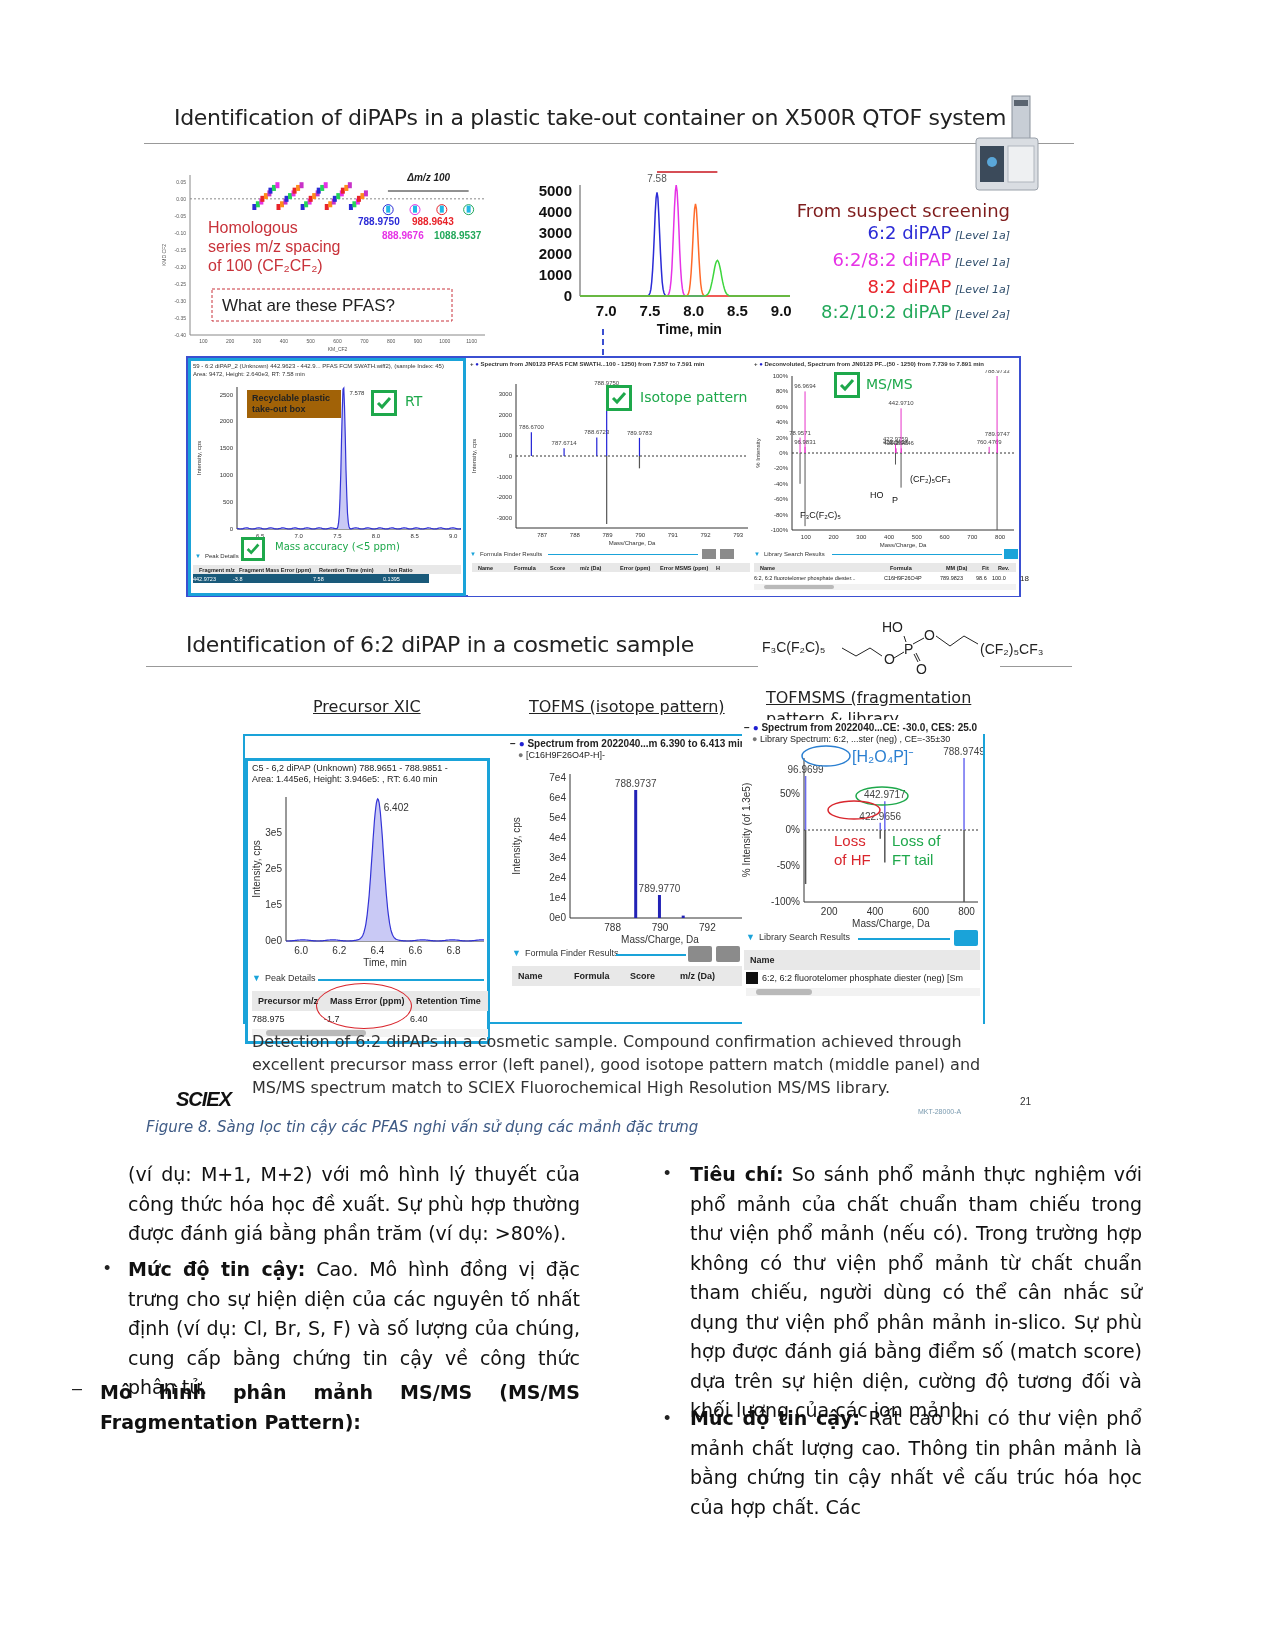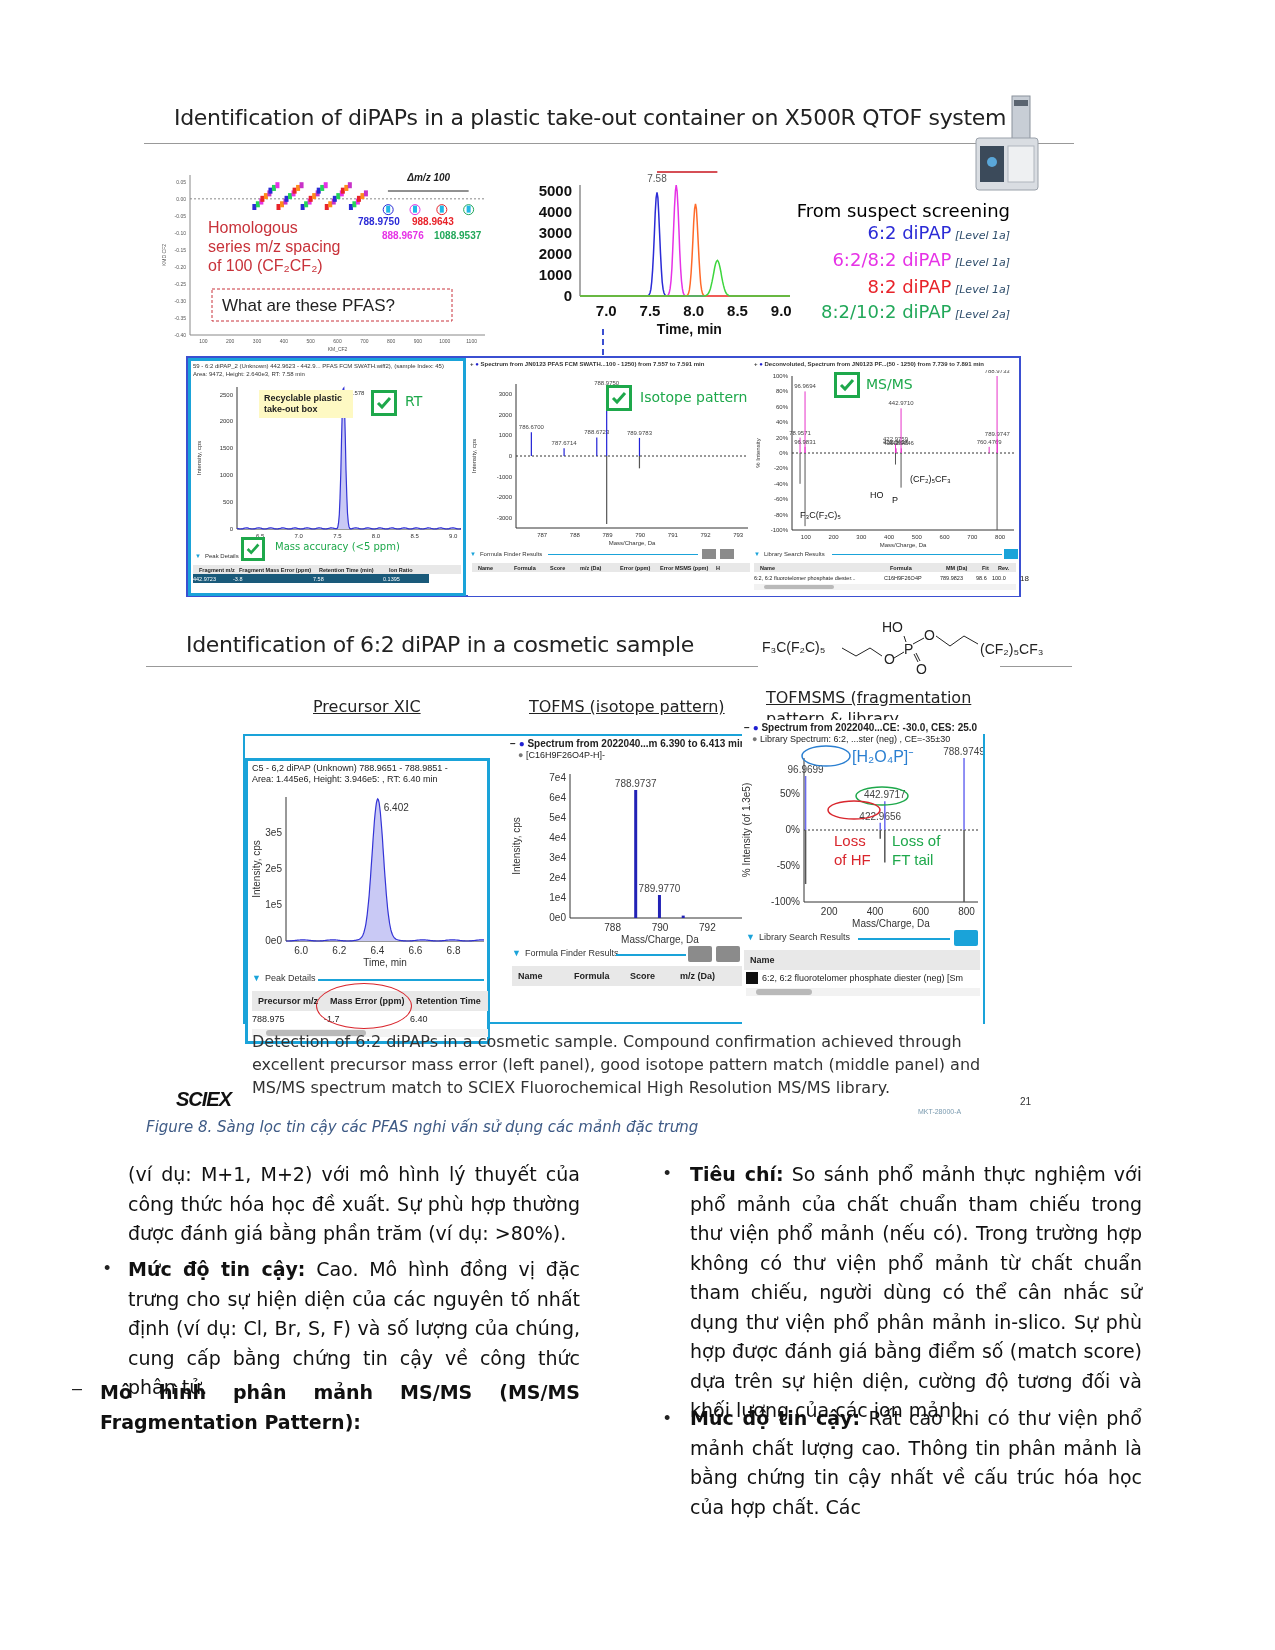--- a/index.html
+++ b/index.html
@@ -148,21 +148,21 @@
     <text x="189.37500000000003" y="174" font-size="14" font-weight="bold" text-anchor="middle" fill="#111">Time, min</text>
     <path d="M80.0 136.0L80.9 136.0L81.7 136.0L82.6 136.0L83.5 136.0L84.4 136.0L85.2 136.0L86.1 136.0L87.0 136.0L87.9 136.0L88.7 136.0L89.6 136.0L90.5 136.0L91.4 136.0L92.2 136.0L93.1 136.0L94.0 136.0L94.9 136.0L95.7 136.0L96.6 136.0L97.5 136.0L98.4 136.0L99.2 136.0L100.1 136.0L101.0 136.0L101.9 136.0L102.7 136.0L103.6 136.0L104.5 136.0L105.4 136.0L106.2 136.0L107.1 136.0L108.0 136.0L108.9 136.0L109.7 136.0L110.6 136.0L111.5 136.0L112.4 136.0L113.2 136.0L114.1 136.0L115.0 136.0L115.9 136.0L116.7 136.0L117.6 136.0L118.5 136.0L119.4 136.0L120.2 136.0L121.1 136.0L122.0 136.0L122.9 136.0L123.7 136.0L124.6 136.0L125.5 136.0L126.4 136.0L127.2 136.0L128.1 136.0L129.0 136.0L129.9 136.0L130.7 136.0L131.6 136.0L132.5 136.0L133.4 136.0L134.2 136.0L135.1 136.0L136.0 136.0L136.9 136.0L137.7 136.0L138.6 136.0L139.5 136.0L140.4 136.0L141.2 136.0L142.1 136.0L143.0 136.0L143.9 136.0L144.7 136.0L145.6 136.0L146.5 136.0L147.4 135.9L148.2 135.6L149.1 134.8L150.0 133.0L150.9 129.2L151.7 122.0L152.6 110.1L153.5 93.4L154.4 73.1L155.2 53.0L156.1 37.9L157.0 32.3L157.9 37.9L158.7 53.0L159.6 73.1L160.5 93.4L161.4 110.1L162.2 122.0L163.1 129.2L164.0 133.0L164.9 134.8L165.7 135.6L166.6 135.9L167.5 136.0L168.4 136.0L169.2 136.0L170.1 136.0L171.0 136.0L171.9 136.0L172.7 136.0L173.6 136.0L174.5 136.0L175.4 136.0L176.2 136.0L177.1 136.0L178.0 136.0L178.9 136.0L179.7 136.0L180.6 136.0L181.5 136.0L182.4 136.0L183.2 136.0L184.1 136.0L185.0 136.0L185.9 136.0L186.7 136.0L187.6 136.0L188.5 136.0L189.4 136.0L190.2 136.0L191.1 136.0L192.0 136.0L192.9 136.0L193.7 136.0L194.6 136.0L195.5 136.0L196.4 136.0L197.2 136.0L198.1 136.0L199.0 136.0L199.9 136.0L200.7 136.0L201.6 136.0L202.5 136.0L203.4 136.0L204.2 136.0L205.1 136.0L206.0 136.0L206.9 136.0L207.7 136.0L208.6 136.0L209.5 136.0L210.4 136.0L211.2 136.0L212.1 136.0L213.0 136.0L213.9 136.0L214.7 136.0L215.6 136.0L216.5 136.0L217.4 136.0L218.2 136.0L219.1 136.0L220.0 136.0L220.9 136.0L221.7 136.0L222.6 136.0L223.5 136.0L224.4 136.0L225.2 136.0L226.1 136.0L227.0 136.0L227.9 136.0L228.7 136.0L229.6 136.0L230.5 136.0L231.4 136.0L232.2 136.0L233.1 136.0L234.0 136.0L234.9 136.0L235.7 136.0L236.6 136.0L237.5 136.0L238.4 136.0L239.2 136.0L240.1 136.0L241.0 136.0L241.9 136.0L242.7 136.0L243.6 136.0L244.5 136.0L245.4 136.0L246.2 136.0L247.1 136.0L248.0 136.0L248.9 136.0L249.7 136.0L250.6 136.0L251.5 136.0L252.4 136.0L253.2 136.0L254.1 136.0L255.0 136.0L255.9 136.0L256.7 136.0L257.6 136.0L258.5 136.0L259.4 136.0L260.2 136.0L261.1 136.0L262.0 136.0L262.9 136.0L263.7 136.0L264.6 136.0L265.5 136.0L266.4 136.0L267.2 136.0L268.1 136.0L269.0 136.0L269.9 136.0L270.7 136.0L271.6 136.0L272.5 136.0L273.4 136.0L274.2 136.0L275.1 136.0L276.0 136.0L276.9 136.0L277.7 136.0L278.6 136.0L279.5 136.0L280.4 136.0L281.2 136.0L282.1 136.0L283.0 136.0L283.9 136.0L284.7 136.0L285.6 136.0L286.5 136.0L287.4 136.0L288.2 136.0L289.1 136.0L290.0 136.0" stroke="#2b2bd6" fill="none" stroke-width="1.5"></path>
     <path d="M80.0 136.0L80.9 136.0L81.7 136.0L82.6 136.0L83.5 136.0L84.4 136.0L85.2 136.0L86.1 136.0L87.0 136.0L87.9 136.0L88.7 136.0L89.6 136.0L90.5 136.0L91.4 136.0L92.2 136.0L93.1 136.0L94.0 136.0L94.9 136.0L95.7 136.0L96.6 136.0L97.5 136.0L98.4 136.0L99.2 136.0L100.1 136.0L101.0 136.0L101.9 136.0L102.7 136.0L103.6 136.0L104.5 136.0L105.4 136.0L106.2 136.0L107.1 136.0L108.0 136.0L108.9 136.0L109.7 136.0L110.6 136.0L111.5 136.0L112.4 136.0L113.2 136.0L114.1 136.0L115.0 136.0L115.9 136.0L116.7 136.0L117.6 136.0L118.5 136.0L119.4 136.0L120.2 136.0L121.1 136.0L122.0 136.0L122.9 136.0L123.7 136.0L124.6 136.0L125.5 136.0L126.4 136.0L127.2 136.0L128.1 136.0L129.0 136.0L129.9 136.0L130.7 136.0L131.6 136.0L132.5 136.0L133.4 136.0L134.2 136.0L135.1 136.0L136.0 136.0L136.9 136.0L137.7 136.0L138.6 136.0L139.5 136.0L140.4 136.0L141.2 136.0L142.1 136.0L143.0 136.0L143.9 136.0L144.7 136.0L145.6 136.0L146.5 136.0L147.4 136.0L148.2 136.0L149.1 136.0L150.0 136.0L150.9 136.0L151.7 136.0L152.6 136.0L153.5 136.0L154.4 136.0L155.2 136.0L156.1 136.0L157.0 136.0L157.9 136.0L158.7 136.0L159.6 136.0L160.5 136.0L161.4 136.0L162.2 136.0L163.1 136.0L164.0 136.0L164.9 136.0L165.7 136.0L166.6 135.9L167.5 135.6L168.4 134.8L169.2 132.8L170.1 128.7L171.0 121.0L171.9 108.3L172.7 90.4L173.6 68.7L174.5 47.1L175.4 31.0L176.2 25.0L177.1 31.0L178.0 47.1L178.9 68.7L179.7 90.4L180.6 108.3L181.5 121.0L182.4 128.7L183.2 132.8L184.1 134.8L185.0 135.6L185.9 135.9L186.7 136.0L187.6 136.0L188.5 136.0L189.4 136.0L190.2 136.0L191.1 136.0L192.0 136.0L192.9 136.0L193.7 136.0L194.6 136.0L195.5 136.0L196.4 136.0L197.2 136.0L198.1 136.0L199.0 136.0L199.9 136.0L200.7 136.0L201.6 136.0L202.5 136.0L203.4 136.0L204.2 136.0L205.1 136.0L206.0 136.0L206.9 136.0L207.7 136.0L208.6 136.0L209.5 136.0L210.4 136.0L211.2 136.0L212.1 136.0L213.0 136.0L213.9 136.0L214.7 136.0L215.6 136.0L216.5 136.0L217.4 136.0L218.2 136.0L219.1 136.0L220.0 136.0L220.9 136.0L221.7 136.0L222.6 136.0L223.5 136.0L224.4 136.0L225.2 136.0L226.1 136.0L227.0 136.0L227.9 136.0L228.7 136.0L229.6 136.0L230.5 136.0L231.4 136.0L232.2 136.0L233.1 136.0L234.0 136.0L234.9 136.0L235.7 136.0L236.6 136.0L237.5 136.0L238.4 136.0L239.2 136.0L240.1 136.0L241.0 136.0L241.9 136.0L242.7 136.0L243.6 136.0L244.5 136.0L245.4 136.0L246.2 136.0L247.1 136.0L248.0 136.0L248.9 136.0L249.7 136.0L250.6 136.0L251.5 136.0L252.4 136.0L253.2 136.0L254.1 136.0L255.0 136.0L255.9 136.0L256.7 136.0L257.6 136.0L258.5 136.0L259.4 136.0L260.2 136.0L261.1 136.0L262.0 136.0L262.9 136.0L263.7 136.0L264.6 136.0L265.5 136.0L266.4 136.0L267.2 136.0L268.1 136.0L269.0 136.0L269.9 136.0L270.7 136.0L271.6 136.0L272.5 136.0L273.4 136.0L274.2 136.0L275.1 136.0L276.0 136.0L276.9 136.0L277.7 136.0L278.6 136.0L279.5 136.0L280.4 136.0L281.2 136.0L282.1 136.0L283.0 136.0L283.9 136.0L284.7 136.0L285.6 136.0L286.5 136.0L287.4 136.0L288.2 136.0L289.1 136.0L290.0 136.0" stroke="#e632e6" fill="none" stroke-width="1.5"></path>
     <path d="M80.0 136.0L80.9 136.0L81.7 136.0L82.6 136.0L83.5 136.0L84.4 136.0L85.2 136.0L86.1 136.0L87.0 136.0L87.9 136.0L88.7 136.0L89.6 136.0L90.5 136.0L91.4 136.0L92.2 136.0L93.1 136.0L94.0 136.0L94.9 136.0L95.7 136.0L96.6 136.0L97.5 136.0L98.4 136.0L99.2 136.0L100.1 136.0L101.0 136.0L101.9 136.0L102.7 136.0L103.6 136.0L104.5 136.0L105.4 136.0L106.2 136.0L107.1 136.0L108.0 136.0L108.9 136.0L109.7 136.0L110.6 136.0L111.5 136.0L112.4 136.0L113.2 136.0L114.1 136.0L115.0 136.0L115.9 136.0L116.7 136.0L117.6 136.0L118.5 136.0L119.4 136.0L120.2 136.0L121.1 136.0L122.0 136.0L122.9 136.0L123.7 136.0L124.6 136.0L125.5 136.0L126.4 136.0L127.2 136.0L128.1 136.0L129.0 136.0L129.9 136.0L130.7 136.0L131.6 136.0L132.5 136.0L133.4 136.0L134.2 136.0L135.1 136.0L136.0 136.0L136.9 136.0L137.7 136.0L138.6 136.0L139.5 136.0L140.4 136.0L141.2 136.0L142.1 136.0L143.0 136.0L143.9 136.0L144.7 136.0L145.6 136.0L146.5 136.0L147.4 136.0L148.2 136.0L149.1 136.0L150.0 136.0L150.9 136.0L151.7 136.0L152.6 136.0L153.5 136.0L154.4 136.0L155.2 136.0L156.1 136.0L157.0 136.0L157.9 136.0L158.7 136.0L159.6 136.0L160.5 136.0L161.4 136.0L162.2 136.0L163.1 136.0L164.0 136.0L164.9 136.0L165.7 136.0L166.6 136.0L167.5 136.0L168.4 136.0L169.2 136.0L170.1 136.0L171.0 136.0L171.9 136.0L172.7 136.0L173.6 136.0L174.5 136.0L175.4 136.0L176.2 136.0L177.1 136.0L178.0 136.0L178.9 136.0L179.7 136.0L180.6 136.0L181.5 136.0L182.4 136.0L183.2 136.0L184.1 136.0L185.0 136.0L185.9 135.9L186.7 135.6L187.6 135.0L188.5 133.4L189.4 129.9L190.2 123.5L191.1 113.0L192.0 98.1L192.9 80.1L193.7 62.2L194.6 48.8L195.5 43.8L196.4 48.8L197.2 62.2L198.1 80.1L199.0 98.1L199.9 113.0L200.7 123.5L201.6 129.9L202.5 133.4L203.4 135.0L204.2 135.6L205.1 135.9L206.0 136.0L206.9 136.0L207.7 136.0L208.6 136.0L209.5 136.0L210.4 136.0L211.2 136.0L212.1 136.0L213.0 136.0L213.9 136.0L214.7 136.0L215.6 136.0L216.5 136.0L217.4 136.0L218.2 136.0L219.1 136.0L220.0 136.0L220.9 136.0L221.7 136.0L222.6 136.0L223.5 136.0L224.4 136.0L225.2 136.0L226.1 136.0L227.0 136.0L227.9 136.0L228.7 136.0L229.6 136.0L230.5 136.0L231.4 136.0L232.2 136.0L233.1 136.0L234.0 136.0L234.9 136.0L235.7 136.0L236.6 136.0L237.5 136.0L238.4 136.0L239.2 136.0L240.1 136.0L241.0 136.0L241.9 136.0L242.7 136.0L243.6 136.0L244.5 136.0L245.4 136.0L246.2 136.0L247.1 136.0L248.0 136.0L248.9 136.0L249.7 136.0L250.6 136.0L251.5 136.0L252.4 136.0L253.2 136.0L254.1 136.0L255.0 136.0L255.9 136.0L256.7 136.0L257.6 136.0L258.5 136.0L259.4 136.0L260.2 136.0L261.1 136.0L262.0 136.0L262.9 136.0L263.7 136.0L264.6 136.0L265.5 136.0L266.4 136.0L267.2 136.0L268.1 136.0L269.0 136.0L269.9 136.0L270.7 136.0L271.6 136.0L272.5 136.0L273.4 136.0L274.2 136.0L275.1 136.0L276.0 136.0L276.9 136.0L277.7 136.0L278.6 136.0L279.5 136.0L280.4 136.0L281.2 136.0L282.1 136.0L283.0 136.0L283.9 136.0L284.7 136.0L285.6 136.0L286.5 136.0L287.4 136.0L288.2 136.0L289.1 136.0L290.0 136.0" stroke="#ff6a2a" fill="none" stroke-width="1.5"></path>
     <path d="M80.0 136.0L80.9 136.0L81.7 136.0L82.6 136.0L83.5 136.0L84.4 136.0L85.2 136.0L86.1 136.0L87.0 136.0L87.9 136.0L88.7 136.0L89.6 136.0L90.5 136.0L91.4 136.0L92.2 136.0L93.1 136.0L94.0 136.0L94.9 136.0L95.7 136.0L96.6 136.0L97.5 136.0L98.4 136.0L99.2 136.0L100.1 136.0L101.0 136.0L101.9 136.0L102.7 136.0L103.6 136.0L104.5 136.0L105.4 136.0L106.2 136.0L107.1 136.0L108.0 136.0L108.9 136.0L109.7 136.0L110.6 136.0L111.5 136.0L112.4 136.0L113.2 136.0L114.1 136.0L115.0 136.0L115.9 136.0L116.7 136.0L117.6 136.0L118.5 136.0L119.4 136.0L120.2 136.0L121.1 136.0L122.0 136.0L122.9 136.0L123.7 136.0L124.6 136.0L125.5 136.0L126.4 136.0L127.2 136.0L128.1 136.0L129.0 136.0L129.9 136.0L130.7 136.0L131.6 136.0L132.5 136.0L133.4 136.0L134.2 136.0L135.1 136.0L136.0 136.0L136.9 136.0L137.7 136.0L138.6 136.0L139.5 136.0L140.4 136.0L141.2 136.0L142.1 136.0L143.0 136.0L143.9 136.0L144.7 136.0L145.6 136.0L146.5 136.0L147.4 136.0L148.2 136.0L149.1 136.0L150.0 136.0L150.9 136.0L151.7 136.0L152.6 136.0L153.5 136.0L154.4 136.0L155.2 136.0L156.1 136.0L157.0 136.0L157.9 136.0L158.7 136.0L159.6 136.0L160.5 136.0L161.4 136.0L162.2 136.0L163.1 136.0L164.0 136.0L164.9 136.0L165.7 136.0L166.6 136.0L167.5 136.0L168.4 136.0L169.2 136.0L170.1 136.0L171.0 136.0L171.9 136.0L172.7 136.0L173.6 136.0L174.5 136.0L175.4 136.0L176.2 136.0L177.1 136.0L178.0 136.0L178.9 136.0L179.7 136.0L180.6 136.0L181.5 136.0L182.4 136.0L183.2 136.0L184.1 136.0L185.0 136.0L185.9 136.0L186.7 136.0L187.6 136.0L188.5 136.0L189.4 136.0L190.2 136.0L191.1 136.0L192.0 136.0L192.9 136.0L193.7 136.0L194.6 136.0L195.5 136.0L196.4 136.0L197.2 136.0L198.1 136.0L199.0 136.0L199.9 136.0L200.7 136.0L201.6 136.0L202.5 136.0L203.4 135.9L204.2 135.9L205.1 135.7L206.0 135.5L206.9 135.0L207.7 134.2L208.6 133.0L209.5 131.2L210.4 128.7L211.2 125.4L212.1 121.4L213.0 116.8L213.9 112.0L214.7 107.5L215.6 103.7L216.5 101.3L217.4 100.4L218.2 101.3L219.1 103.7L220.0 107.5L220.9 112.0L221.7 116.8L222.6 121.4L223.5 125.4L224.4 128.7L225.2 131.2L226.1 133.0L227.0 134.2L227.9 135.0L228.7 135.5L229.6 135.7L230.5 135.9L231.4 135.9L232.2 136.0L233.1 136.0L234.0 136.0L234.9 136.0L235.7 136.0L236.6 136.0L237.5 136.0L238.4 136.0L239.2 136.0L240.1 136.0L241.0 136.0L241.9 136.0L242.7 136.0L243.6 136.0L244.5 136.0L245.4 136.0L246.2 136.0L247.1 136.0L248.0 136.0L248.9 136.0L249.7 136.0L250.6 136.0L251.5 136.0L252.4 136.0L253.2 136.0L254.1 136.0L255.0 136.0L255.9 136.0L256.7 136.0L257.6 136.0L258.5 136.0L259.4 136.0L260.2 136.0L261.1 136.0L262.0 136.0L262.9 136.0L263.7 136.0L264.6 136.0L265.5 136.0L266.4 136.0L267.2 136.0L268.1 136.0L269.0 136.0L269.9 136.0L270.7 136.0L271.6 136.0L272.5 136.0L273.4 136.0L274.2 136.0L275.1 136.0L276.0 136.0L276.9 136.0L277.7 136.0L278.6 136.0L279.5 136.0L280.4 136.0L281.2 136.0L282.1 136.0L283.0 136.0L283.9 136.0L284.7 136.0L285.6 136.0L286.5 136.0L287.4 136.0L288.2 136.0L289.1 136.0L290.0 136.0" stroke="#3dd63d" fill="none" stroke-width="1.5"></path>
     <text x="157" y="22" font-size="10" text-anchor="middle" fill="#555">7.58</text>
     <line x1="157" y1="12" x2="217.37499999999997" y2="12" stroke="#c8141e" stroke-width="1.5"></line>
   </svg>
 
 <div class="abs" style="left:790px; top:200px; width:220px; text-align:right; font-family:'DejaVu Sans', sans-serif;">
-  <div style="font-size:18px; color:#000000; line-height:22px;">From suspect screening</div>
+  <div style="font-size:18px; color:#7f1d1d; line-height:22px;">From suspect screening</div>
   <div id="legend-items">
       <div style="font-size: 18px; line-height: 22px; color: rgb(43, 43, 214);"><span>6:2 diPAP</span><span style="font-size: 11px; font-style: italic; color: rgb(46, 77, 107);"> [Level 1a]</span></div>
       <div style="font-size: 18px; line-height: 26px; color: rgb(230, 50, 230);"><span>6:2/8:2 diPAP</span><span style="font-size: 11px; font-style: italic; color: rgb(46, 77, 107);"> [Level 1a]</span></div>
       <div style="font-size: 18px; line-height: 22px; color: rgb(232, 35, 42);"><span>8:2 diPAP</span><span style="font-size: 11px; font-style: italic; color: rgb(46, 77, 107);"> [Level 1a]</span></div>
       <div style="font-size: 18px; line-height: 22px; color: rgb(34, 168, 90);"><span>8:2/10:2 diPAP</span><span style="font-size: 11px; font-style: italic; color: rgb(46, 77, 107);"> [Level 2a]</span></div>
     </div>
 </div>
 
 <div class="outer-blue" style="left:186px; top:356px; width:835px; height:241px;"></div>
 <div class="abs" style="left:602px; top:329px; width:1px; height:26px; border-left:2px dashed #3b4fd1;"></div>
@@ -183,21 +183,21 @@
       <text x="107.79310344827586" y="159" font-size="6" text-anchor="middle" fill="#333">7.0</text>
       <text x="146.41379310344828" y="159" font-size="6" text-anchor="middle" fill="#333">7.5</text>
       <text x="185.0344827586207" y="159" font-size="6" text-anchor="middle" fill="#333">8.0</text>
       <text x="223.6551724137931" y="159" font-size="6" text-anchor="middle" fill="#333">8.5</text>
       <text x="262.2758620689656" y="159" font-size="6" text-anchor="middle" fill="#333">9.0</text>
       <text x="10" y="79" font-size="6" text-anchor="middle" fill="#333" transform="rotate(-90 10 79)">Intensity, cps</text>
       <path d="M46.0 149.3L46.7 149.5L47.5 149.7L48.2 149.9L49.0 150.0L49.7 150.0L50.5 149.9L51.2 149.8L52.0 149.6L52.7 149.3L53.5 149.1L54.2 149.0L55.0 148.9L55.7 148.9L56.5 148.9L57.2 149.1L57.9 149.3L58.7 149.5L59.4 149.7L60.2 149.9L60.9 150.0L61.7 150.0L62.4 149.9L63.2 149.8L63.9 149.6L64.7 149.4L65.4 149.2L66.2 149.0L66.9 148.9L67.7 148.9L68.4 148.9L69.1 149.0L69.9 149.2L70.6 149.4L71.4 149.7L72.1 149.8L72.9 150.0L73.6 150.0L74.4 150.0L75.1 149.8L75.9 149.7L76.6 149.5L77.4 149.2L78.1 149.1L78.9 148.9L79.6 148.9L80.3 148.9L81.1 149.0L81.8 149.2L82.6 149.4L83.3 149.6L84.1 149.8L84.8 149.9L85.6 150.0L86.3 150.0L87.1 149.9L87.8 149.7L88.6 149.5L89.3 149.3L90.1 149.1L90.8 148.9L91.5 148.9L92.3 148.9L93.0 149.0L93.8 149.1L94.5 149.3L95.3 149.5L96.0 149.7L96.8 149.9L97.5 150.0L98.3 150.0L99.0 149.9L99.8 149.8L100.5 149.6L101.3 149.3L102.0 149.1L102.7 149.0L103.5 148.9L104.2 148.9L105.0 148.9L105.7 149.1L106.5 149.3L107.2 149.5L108.0 149.7L108.7 149.9L109.5 150.0L110.2 150.0L111.0 149.9L111.7 149.8L112.5 149.6L113.2 149.4L113.9 149.2L114.7 149.0L115.4 148.9L116.2 148.9L116.9 148.9L117.7 149.0L118.4 149.2L119.2 149.4L119.9 149.7L120.7 149.8L121.4 150.0L122.2 150.0L122.9 150.0L123.7 149.8L124.4 149.7L125.1 149.5L125.9 149.2L126.6 149.1L127.4 148.9L128.1 148.9L128.9 148.9L129.6 149.0L130.4 149.2L131.1 149.4L131.9 149.6L132.6 149.8L133.4 149.9L134.1 150.0L134.9 150.0L135.6 149.9L136.3 149.7L137.1 149.5L137.8 149.3L138.6 149.1L139.3 148.9L140.1 148.9L140.8 148.9L141.6 149.0L142.3 149.1L143.1 149.3L143.8 149.5L144.6 149.7L145.3 149.7L146.1 149.4L146.8 148.0L147.5 144.2L148.3 135.6L149.0 119.4L149.8 94.0L150.5 61.9L151.3 30.4L152.0 10.1L152.8 9.0L153.5 27.5L154.3 58.4L155.0 90.9L155.8 117.1L156.5 134.3L157.3 143.5L158.0 147.7L158.7 149.3L159.5 149.8L160.2 149.8L161.0 149.6L161.7 149.4L162.5 149.2L163.2 149.0L164.0 148.9L164.7 148.9L165.5 148.9L166.2 149.0L167.0 149.2L167.7 149.4L168.5 149.7L169.2 149.8L169.9 150.0L170.7 150.0L171.4 150.0L172.2 149.8L172.9 149.7L173.7 149.5L174.4 149.2L175.2 149.1L175.9 148.9L176.7 148.9L177.4 148.9L178.2 149.0L178.9 149.2L179.7 149.4L180.4 149.6L181.1 149.8L181.9 149.9L182.6 150.0L183.4 150.0L184.1 149.9L184.9 149.7L185.6 149.5L186.4 149.3L187.1 149.1L187.9 148.9L188.6 148.9L189.4 148.9L190.1 149.0L190.9 149.1L191.6 149.3L192.3 149.5L193.1 149.7L193.8 149.9L194.6 150.0L195.3 150.0L196.1 149.9L196.8 149.8L197.6 149.6L198.3 149.3L199.1 149.1L199.8 149.0L200.6 148.9L201.3 148.9L202.1 148.9L202.8 149.1L203.5 149.3L204.3 149.5L205.0 149.7L205.8 149.9L206.5 150.0L207.3 150.0L208.0 149.9L208.8 149.8L209.5 149.6L210.3 149.4L211.0 149.2L211.8 149.0L212.5 148.9L213.3 148.9L214.0 148.9L214.7 149.0L215.5 149.2L216.2 149.4L217.0 149.7L217.7 149.8L218.5 150.0L219.2 150.0L220.0 150.0L220.7 149.8L221.5 149.7L222.2 149.5L223.0 149.2L223.7 149.1L224.5 148.9L225.2 148.9L225.9 148.9L226.7 149.0L227.4 149.2L228.2 149.4L228.9 149.6L229.7 149.8L230.4 149.9L231.2 150.0L231.9 150.0L232.7 149.9L233.4 149.7L234.2 149.5L234.9 149.3L235.7 149.1L236.4 148.9L237.1 148.9L237.9 148.9L238.6 149.0L239.4 149.1L240.1 149.3L240.9 149.5L241.6 149.7L242.4 149.9L243.1 150.0L243.9 150.0L244.6 149.9L245.4 149.8L246.1 149.6L246.9 149.3L247.6 149.1L248.3 149.0L249.1 148.9L249.8 148.9L250.6 148.9L251.3 149.1L252.1 149.3L252.8 149.5L253.6 149.7L254.3 149.9L255.1 150.0L255.8 150.0L256.6 149.9L257.3 149.8L258.1 149.6L258.8 149.4L259.5 149.2L260.3 149.0L261.0 148.9L261.8 148.9L262.5 148.9L263.3 149.0L264.0 149.2L264.8 149.4L265.5 149.7L266.3 149.8L267.0 150.0L267.8 150.0L268.5 150.0L269.3 149.8L270.0 149.7L270 150 L46 150Z" fill="#c9c9f5" stroke="none"></path>
       <path d="M46.0 149.3L46.7 149.5L47.5 149.7L48.2 149.9L49.0 150.0L49.7 150.0L50.5 149.9L51.2 149.8L52.0 149.6L52.7 149.3L53.5 149.1L54.2 149.0L55.0 148.9L55.7 148.9L56.5 148.9L57.2 149.1L57.9 149.3L58.7 149.5L59.4 149.7L60.2 149.9L60.9 150.0L61.7 150.0L62.4 149.9L63.2 149.8L63.9 149.6L64.7 149.4L65.4 149.2L66.2 149.0L66.9 148.9L67.7 148.9L68.4 148.9L69.1 149.0L69.9 149.2L70.6 149.4L71.4 149.7L72.1 149.8L72.9 150.0L73.6 150.0L74.4 150.0L75.1 149.8L75.9 149.7L76.6 149.5L77.4 149.2L78.1 149.1L78.9 148.9L79.6 148.9L80.3 148.9L81.1 149.0L81.8 149.2L82.6 149.4L83.3 149.6L84.1 149.8L84.8 149.9L85.6 150.0L86.3 150.0L87.1 149.9L87.8 149.7L88.6 149.5L89.3 149.3L90.1 149.1L90.8 148.9L91.5 148.9L92.3 148.9L93.0 149.0L93.8 149.1L94.5 149.3L95.3 149.5L96.0 149.7L96.8 149.9L97.5 150.0L98.3 150.0L99.0 149.9L99.8 149.8L100.5 149.6L101.3 149.3L102.0 149.1L102.7 149.0L103.5 148.9L104.2 148.9L105.0 148.9L105.7 149.1L106.5 149.3L107.2 149.5L108.0 149.7L108.7 149.9L109.5 150.0L110.2 150.0L111.0 149.9L111.7 149.8L112.5 149.6L113.2 149.4L113.9 149.2L114.7 149.0L115.4 148.9L116.2 148.9L116.9 148.9L117.7 149.0L118.4 149.2L119.2 149.4L119.9 149.7L120.7 149.8L121.4 150.0L122.2 150.0L122.9 150.0L123.7 149.8L124.4 149.7L125.1 149.5L125.9 149.2L126.6 149.1L127.4 148.9L128.1 148.9L128.9 148.9L129.6 149.0L130.4 149.2L131.1 149.4L131.9 149.6L132.6 149.8L133.4 149.9L134.1 150.0L134.9 150.0L135.6 149.9L136.3 149.7L137.1 149.5L137.8 149.3L138.6 149.1L139.3 148.9L140.1 148.9L140.8 148.9L141.6 149.0L142.3 149.1L143.1 149.3L143.8 149.5L144.6 149.7L145.3 149.7L146.1 149.4L146.8 148.0L147.5 144.2L148.3 135.6L149.0 119.4L149.8 94.0L150.5 61.9L151.3 30.4L152.0 10.1L152.8 9.0L153.5 27.5L154.3 58.4L155.0 90.9L155.8 117.1L156.5 134.3L157.3 143.5L158.0 147.7L158.7 149.3L159.5 149.8L160.2 149.8L161.0 149.6L161.7 149.4L162.5 149.2L163.2 149.0L164.0 148.9L164.7 148.9L165.5 148.9L166.2 149.0L167.0 149.2L167.7 149.4L168.5 149.7L169.2 149.8L169.9 150.0L170.7 150.0L171.4 150.0L172.2 149.8L172.9 149.7L173.7 149.5L174.4 149.2L175.2 149.1L175.9 148.9L176.7 148.9L177.4 148.9L178.2 149.0L178.9 149.2L179.7 149.4L180.4 149.6L181.1 149.8L181.9 149.9L182.6 150.0L183.4 150.0L184.1 149.9L184.9 149.7L185.6 149.5L186.4 149.3L187.1 149.1L187.9 148.9L188.6 148.9L189.4 148.9L190.1 149.0L190.9 149.1L191.6 149.3L192.3 149.5L193.1 149.7L193.8 149.9L194.6 150.0L195.3 150.0L196.1 149.9L196.8 149.8L197.6 149.6L198.3 149.3L199.1 149.1L199.8 149.0L200.6 148.9L201.3 148.9L202.1 148.9L202.8 149.1L203.5 149.3L204.3 149.5L205.0 149.7L205.8 149.9L206.5 150.0L207.3 150.0L208.0 149.9L208.8 149.8L209.5 149.6L210.3 149.4L211.0 149.2L211.8 149.0L212.5 148.9L213.3 148.9L214.0 148.9L214.7 149.0L215.5 149.2L216.2 149.4L217.0 149.7L217.7 149.8L218.5 150.0L219.2 150.0L220.0 150.0L220.7 149.8L221.5 149.7L222.2 149.5L223.0 149.2L223.7 149.1L224.5 148.9L225.2 148.9L225.9 148.9L226.7 149.0L227.4 149.2L228.2 149.4L228.9 149.6L229.7 149.8L230.4 149.9L231.2 150.0L231.9 150.0L232.7 149.9L233.4 149.7L234.2 149.5L234.9 149.3L235.7 149.1L236.4 148.9L237.1 148.9L237.9 148.9L238.6 149.0L239.4 149.1L240.1 149.3L240.9 149.5L241.6 149.7L242.4 149.9L243.1 150.0L243.9 150.0L244.6 149.9L245.4 149.8L246.1 149.6L246.9 149.3L247.6 149.1L248.3 149.0L249.1 148.9L249.8 148.9L250.6 148.9L251.3 149.1L252.1 149.3L252.8 149.5L253.6 149.7L254.3 149.9L255.1 150.0L255.8 150.0L256.6 149.9L257.3 149.8L258.1 149.6L258.8 149.4L259.5 149.2L260.3 149.0L261.0 148.9L261.8 148.9L262.5 148.9L263.3 149.0L264.0 149.2L264.8 149.4L265.5 149.7L266.3 149.8L267.0 150.0L267.8 150.0L268.5 150.0L269.3 149.8L270.0 149.7" stroke="#3333d6" fill="none" stroke-width="1.2"></path>
       <text x="158.4386206896552" y="16" font-size="6" fill="#333">7.578</text>
     </svg>
-  <div class="abs" style="left:68px; top:29px; width:94px; height:28px; background:#fef9c3; padding:3px 5px; font-size:9px; font-weight:bold; line-height:11px;">Recyclable plastic take-out box</div>
+  <div class="abs" style="left:56px; top:29px; width:94px; height:28px; background:#a16207; padding:3px 5px; font-size:9px; font-weight:bold; line-height:11px;">Recyclable plastic take-out box</div>
   <div class="check" style="left:180px; top:29px; width:26px; height:26px;"><svg viewBox="0 0 20 20">
         <path d="M4 10 L8 14 L16 5" stroke="#1ea84b" stroke-width="3" fill="none"></path>
       </svg></div>
   <div class="abs green" style="left:214px; top:32px; font-size:14px; font-family:'DejaVu Sans', sans-serif;">RT</div>
   <div class="check" style="left:50px; top:176px; width:24px; height:24px;"><svg viewBox="0 0 20 20">
         <path d="M4 10 L8 14 L16 5" stroke="#1ea84b" stroke-width="3" fill="none"></path>
       </svg></div>
   <div class="abs green" style="left:84px; top:180px; font-size:10px; font-family:'DejaVu Sans', sans-serif;">Mass accuracy (&lt;5 ppm)</div>
   <div class="abs sec-lbl" style="left:4px; top:192px; font-size:6px;">
       <span style="color:#1aa3d9;">▼</span>

